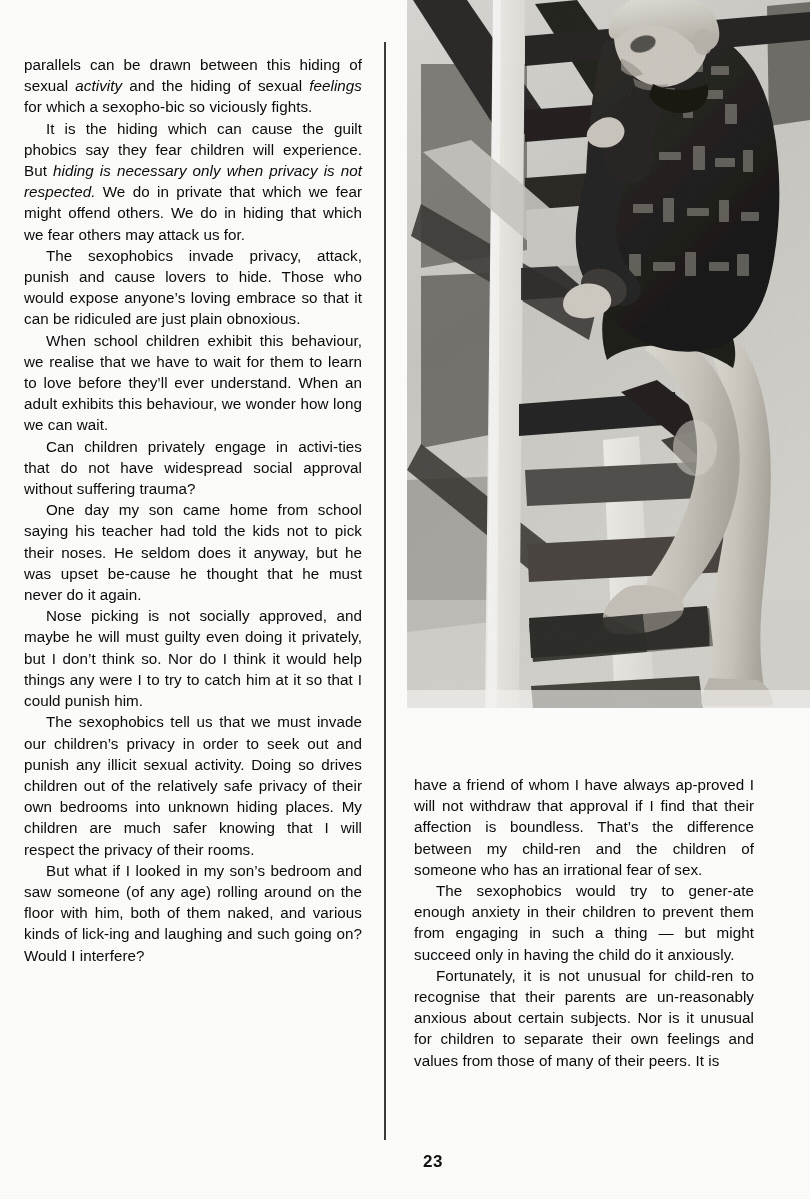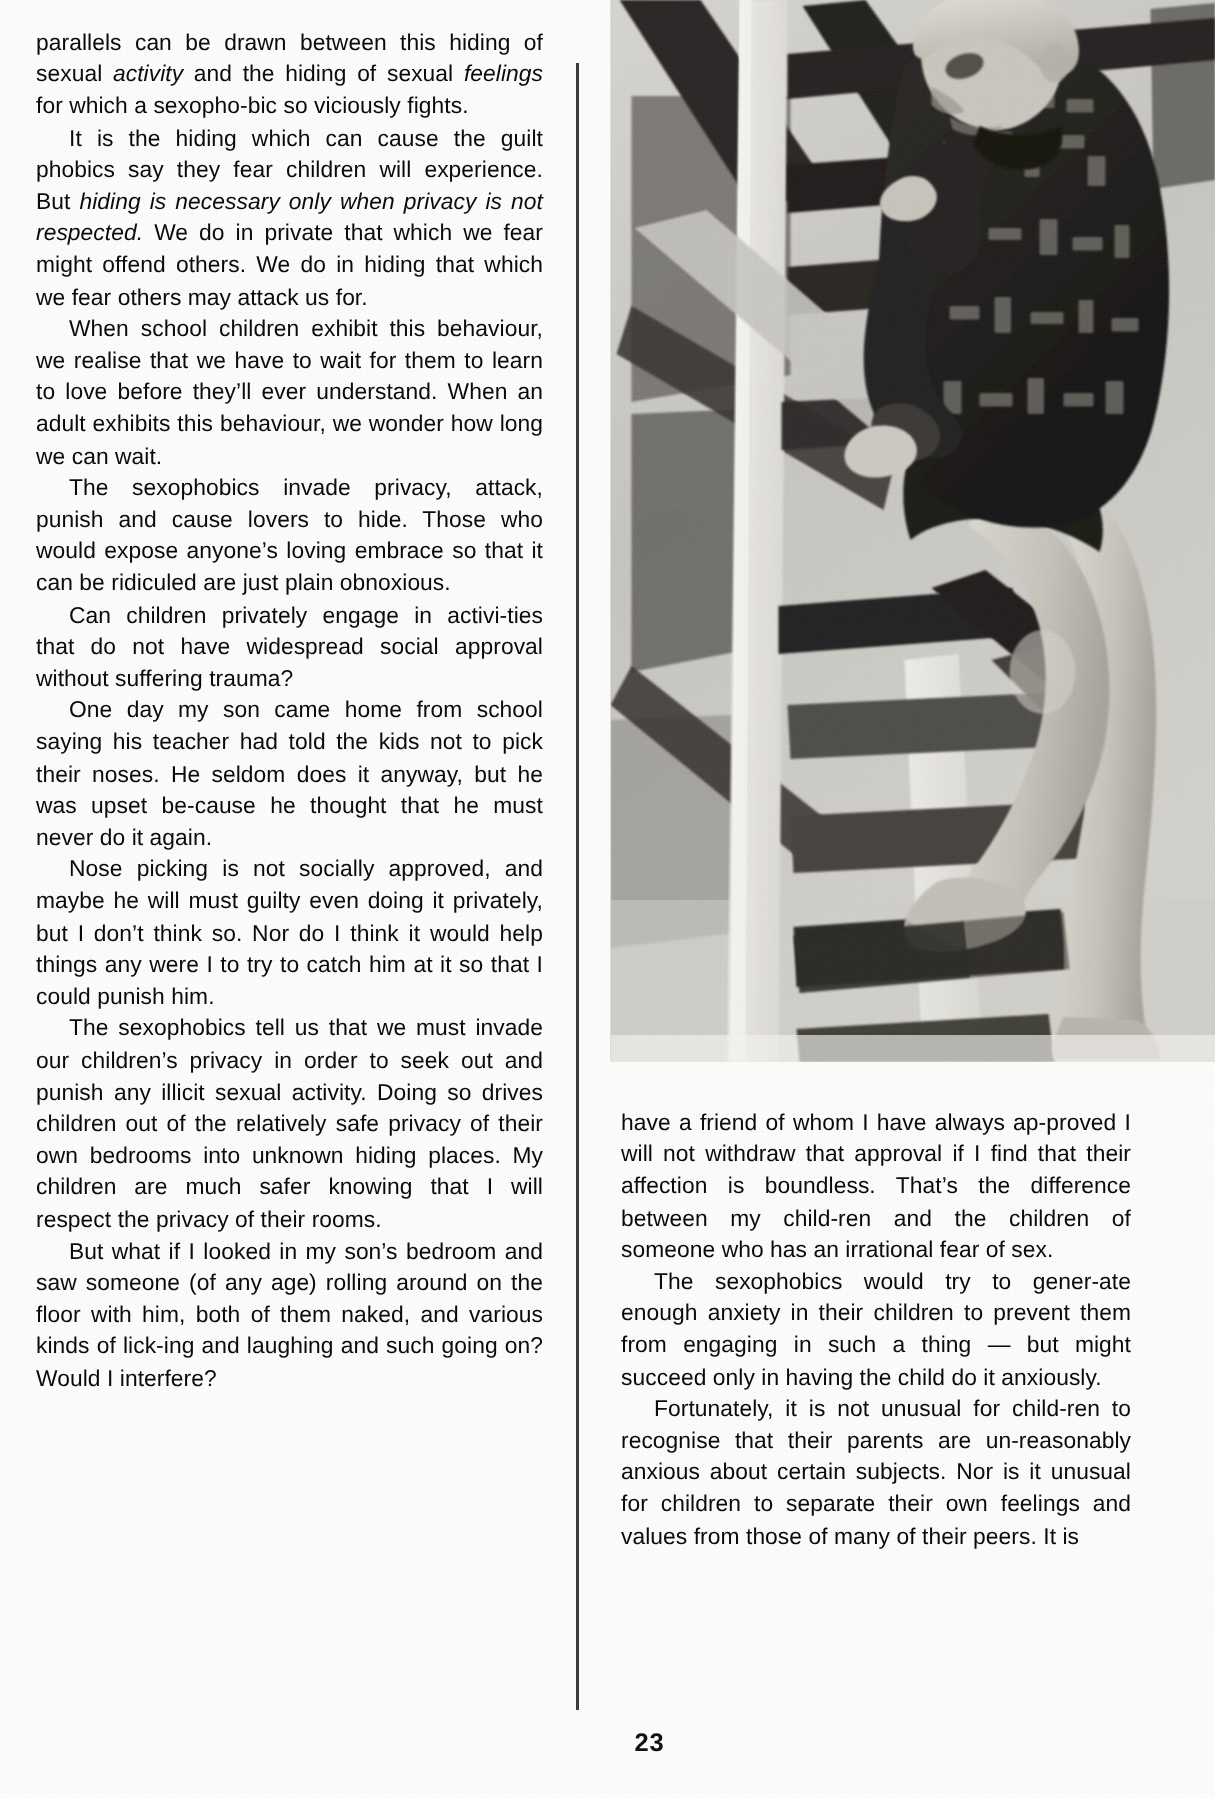--- a/index.html
+++ b/index.html
@@ -33,20 +33,21 @@
   
   .col {
     position: absolute;
     font-family: "Liberation Sans", sans-serif;
     font-size: 15.2px;
     line-height: 21.2px;
     color: #0b0b0b;
     text-align: justify;
     text-justify: inter-word;
     letter-spacing: 0.05px;
+    margin-top: 36px;
     -webkit-font-smoothing: none;
   }
   .col p {
     margin: 0;
     text-indent: 22px;
     hyphens: manual;
   }
   .col p.noindent { text-indent: 0; }
   .col p em { font-style: italic; }
 
@@ -266,22 +267,22 @@
         <rect x="0" y="690" width="403" height="18" fill="#f2f1ee" opacity="0.65"></rect>
       </g>
     </svg>
   </div>
 
   <div class="divider"></div>
 
   <div id="left-col" class="col">
       <p class="noindent"><span>parallels can be drawn between this hiding of sexual </span><em>activity</em><span> and the hiding of sexual </span><em>feelings</em><span> for which a sexopho-bic so viciously fights.</span></p>
       <p><span>It is the hiding which can cause the guilt phobics say they fear children will experience. But </span><em>hiding is necessary only when privacy is not respected.</em><span> We do in private that which we fear might offend others. We do in hiding that which we fear others may attack us for.</span></p>
+      <p><span>The sexophobics invade privacy, attack, punish and cause lovers to hide. Those who would expose anyone’s loving embrace so that it can be ridiculed are just plain obnoxious.</span></p>
       <p><span>When school children exhibit this behaviour, we realise that we have to wait for them to learn to love before they’ll ever understand. When an adult exhibits this behaviour, we wonder how long we can wait.</span></p>
-      <p><span>The sexophobics invade privacy, attack, punish and cause lovers to hide. Those who would expose anyone’s loving embrace so that it can be ridiculed are just plain obnoxious.</span></p>
       <p><span>Can children privately engage in activi-ties that do not have widespread social approval without suffering trauma?</span></p>
       <p><span>One day my son came home from school saying his teacher had told the kids not to pick their noses. He seldom does it anyway, but he was upset be-cause he thought that he must never do it again.</span></p>
       <p><span>Nose picking is not socially approved, and maybe he will must guilty even doing it privately, but I don’t think so. Nor do I think it would help things any were I to try to catch him at it so that I could punish him.</span></p>
       <p><span>The sexophobics tell us that we must invade our children’s privacy in order to seek out and punish any illicit sexual activity. Doing so drives children out of the relatively safe privacy of their own bedrooms into unknown hiding places. My children are much safer knowing that I will respect the privacy of their rooms.</span></p>
       <p><span>But what if I looked in my son’s bedroom and saw someone (of any age) rolling around on the floor with him, both of them naked, and various kinds of lick-ing and laughing and such going on? Would I interfere?</span></p>
     </div>
 
   <div id="right-col" class="col">
       <p class="noindent"><span>have a friend of whom I have always ap-proved I will not withdraw that approval if I find that their affection is boundless. That’s the difference between my child-ren and the children of someone who has an irrational fear of sex.</span></p>
       <p><span>The sexophobics would try to gener-ate enough anxiety in their children to prevent them from engaging in such a thing — but might succeed only in having the child do it anxiously.</span></p>

